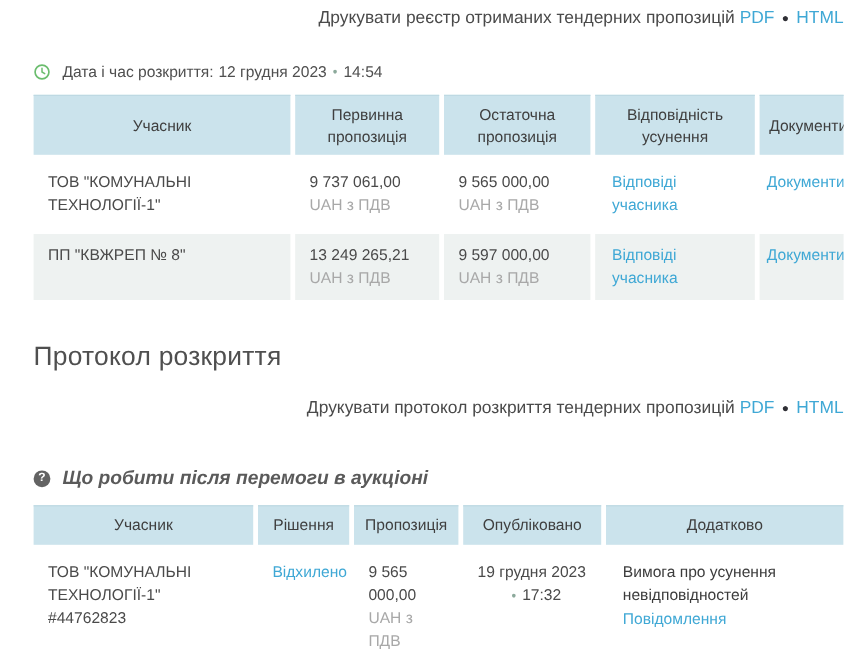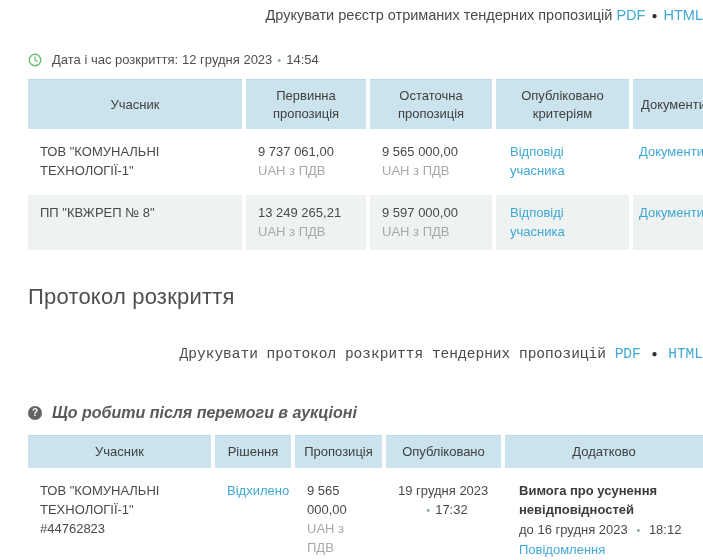--- a/index.html
+++ b/index.html
@@ -40,33 +40,33 @@
   .t1 .td { min-height: 48px; }
   .muted { color: #a8a8a8; }
   .num { white-space: normal; }
   .time-line { display: block; padding-left: 5px; text-align: center; }
 
   
   .section-title {
     margin-top: 34px;
     font-size: 22px; font-weight: 300; color: #4f4f4f; letter-spacing: 0.2px;
   }
-  .print-line.second { margin-top: 36px; font-family: Liberation Mono, monospace; }
+  .print-line.second { margin-top: 22px; }
 
   
   .hint { margin-top: 42px; display: flex; align-items: center; }
   .q-icon {
     width: 14px; height: 14px; border-radius: 50%;
     background: #636363; color: #ffffff;
     font-size: 10px; font-weight: bold; line-height: 14px; text-align: center;
     margin-right: 10px; flex: 0 0 auto;
   }
   .hint-text { font-style: italic; font-weight: 600; font-size: 16px; color: #5a5a5a; }
 
-  .extra-title { font-weight: bold; color: #3c3c3c; }
+  .extra-title { font-weight: normal; color: #3c3c3c; }
   .extra-line { margin-top: 1px; }
   .bold-cellpad { padding-left: 14px; }
 </style>
 </head>
 <body>
 
 <div class="content">
 
   <div class="print-line">
     <span>Друкувати реєстр отриманих тендерних пропозицій</span>
@@ -83,21 +83,21 @@
     <span>Дата і час розкриття:</span>
     <span class="date-part">12 грудня 2023</span>
     <span class="date-dot">•</span>
     <span>14:54</span>
   </div>
 
   <div class="grid-table t1">
     <div class="th">Учасник</div>
     <div class="th">Первинна пропозиція</div>
     <div class="th">Остаточна пропозиція</div>
-    <div class="th">Опубліковано критеріям</div>
+    <div class="th">Відповідність усунення</div>
     <div class="th">Документи</div>
 
     <div class="td">ТОВ "КОМУНАЛЬНІ ТЕХНОЛОГІЇ-1"</div>
     <div class="td">
       <span class="num">9 737 061,00</span><br>
       <span class="muted">UAH з ПДВ</span>
     </div>
     <div class="td">
       <span class="num">9 565 000,00</span><br>
       <span class="muted">UAH з ПДВ</span>
@@ -158,25 +158,19 @@
       <span class="num">9 565 000,00</span><br>
       <span class="muted">UAH з ПДВ</span>
     </div>
     <div class="td">
       <span>19 грудня 2023</span>
       <span class="time-line"><span class="date-dot" style="padding-left:0">•</span><span>17:32</span></span>
     </div>
     <div class="td bold-cellpad">
       <span class="extra-title">Вимога про усунення невідповідностей</span>
       <div class="extra-line">
-        <span>до</span>
-        <span>16 грудня 2023</span>
-        <span class="date-dot">•</span>
-        <span>18:12</span>
-      </div>
-      <div class="extra-line">
         <a class="link">Повідомлення</a>
       </div>
     </div>
 
   </div>
 
 </div>
 
 </body></html>

